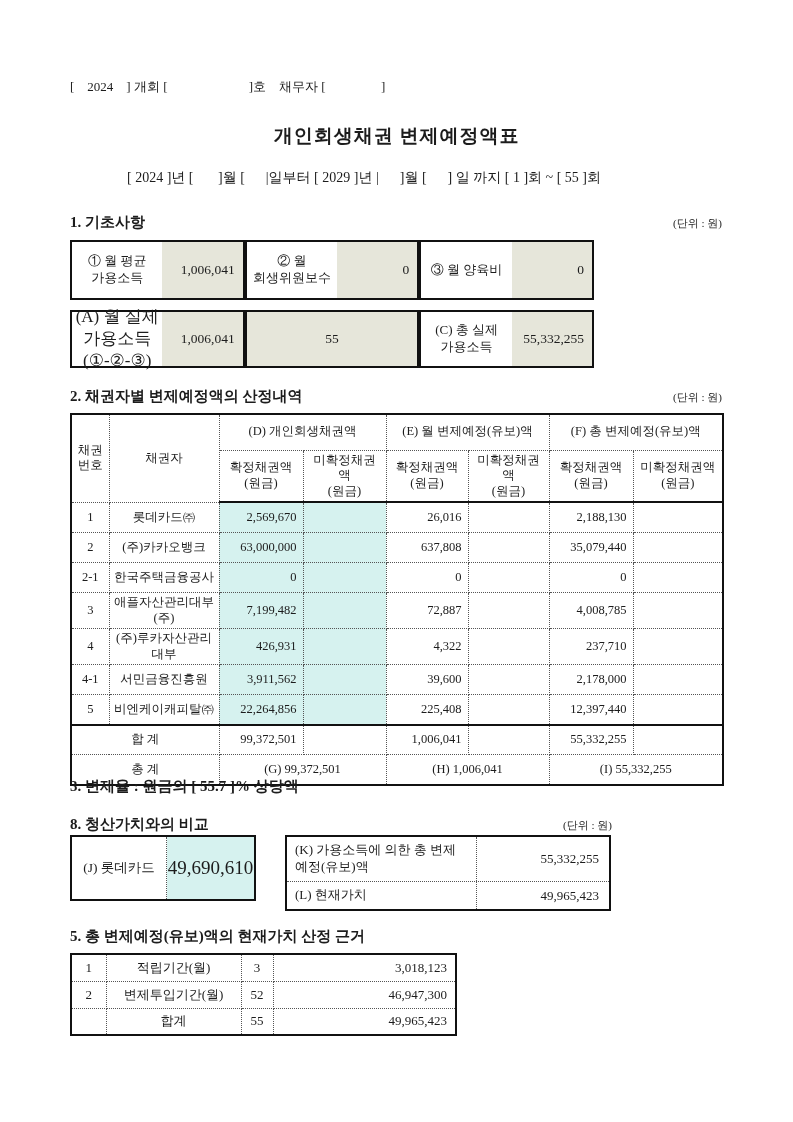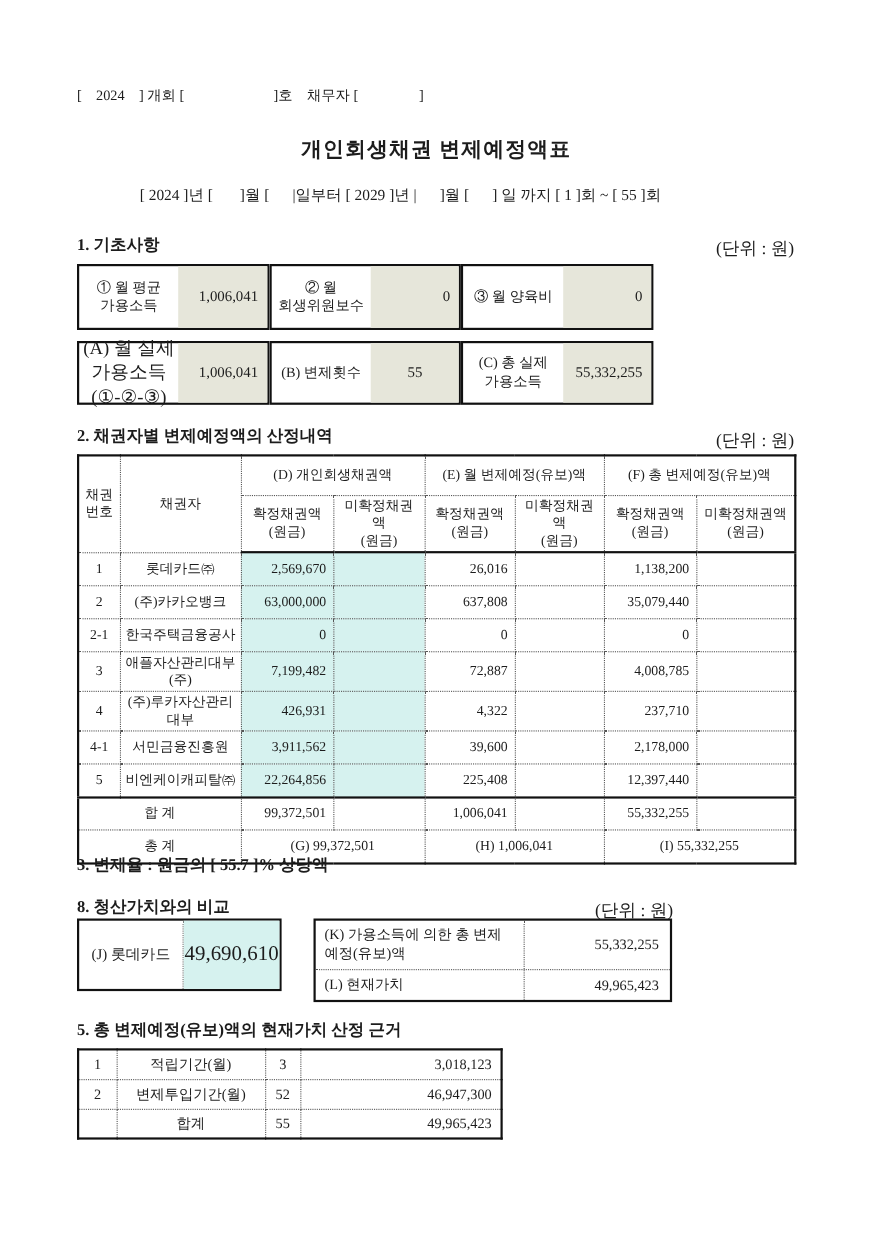--- a/index.html
+++ b/index.html
@@ -13,21 +13,21 @@
   .case-line { position:absolute; left:70px; top:78px; font-size:13px; }
   .doc-title { position:absolute; left:0; right:0; top:123px; margin:0; text-align:center;
                font-size:19px; font-weight:bold; letter-spacing:1px; }
   .period-line { position:absolute; left:127px; top:169px; font-size:14px; }
 
   .sec-head { position:absolute; font-size:15px; font-weight:bold; }
   .s1h { left:70px; top:213px; }
   .s2h { left:70px; top:387px; }
   .s4h { left:70px; top:815px; }
   .s5h { left:70px; top:927px; }
-  .unit { position:absolute; font-size:16px;font-family:Liberation Serif, serif; }
+  .unit { position:absolute; font-size:11px;font-family:Liberation Serif, serif; }
   .u1 { right:71px; top:216px; }
   .u2 { right:71px; top:390px; }
   .u4 { right:181px; top:818px; }
 
   .s1-grid { position:absolute; left:70px; top:240px; width:524px; display:flex; flex-direction:column; gap:10px; }
   .s1-row { display:flex; justify-content:space-between; }
   .ibox { width:190px; height:60px; border:2px solid #111; display:flex; background:#fff; }
   .s1-row.r2 .ibox { height:58px; }
   .ibox-label { flex:0 0 53%; display:flex; align-items:center; justify-content:center;
                 text-align:center; font-size:13px; line-height:1.3; }
@@ -101,21 +101,20 @@
       </div>
     </div>
     <div class="s1-row r2">
       <div class="ibox">
         <div class="ibox-label preline" style="font-size:17px;">(A) 월 실제
 가용소득
 (①-②-③)</div>
         <div class="ibox-value">1,006,041</div>
       </div>
       <div class="ibox">
-        <div class="ibox-label preline">(B) 변제횟수</div>
         <div class="ibox-value center">55</div>
       </div>
       <div class="ibox">
         <div class="ibox-label preline">(C) 총 실제
 가용소득</div>
         <div class="ibox-value">55,332,255</div>
       </div>
     </div>
   </div>
 
@@ -159,21 +158,21 @@
         </tr>
       </thead>
       <tbody>
         <tr>
           <td class="center">1</td>
           <td class="creditor">롯데카드㈜</td>
           <td class="num cyan">2,569,670</td>
           <td class="cyan"></td>
           <td class="num">26,016</td>
           <td></td>
-          <td class="num">1,138,200</td>
+          <td class="num">2,188,130</td>
           <td></td>
         </tr>
         <tr>
           <td class="center">2</td>
           <td class="creditor">(주)카카오뱅크</td>
           <td class="num cyan">63,000,000</td>
           <td class="cyan"></td>
           <td class="num">637,808</td>
           <td></td>
           <td class="num">35,079,440</td>

